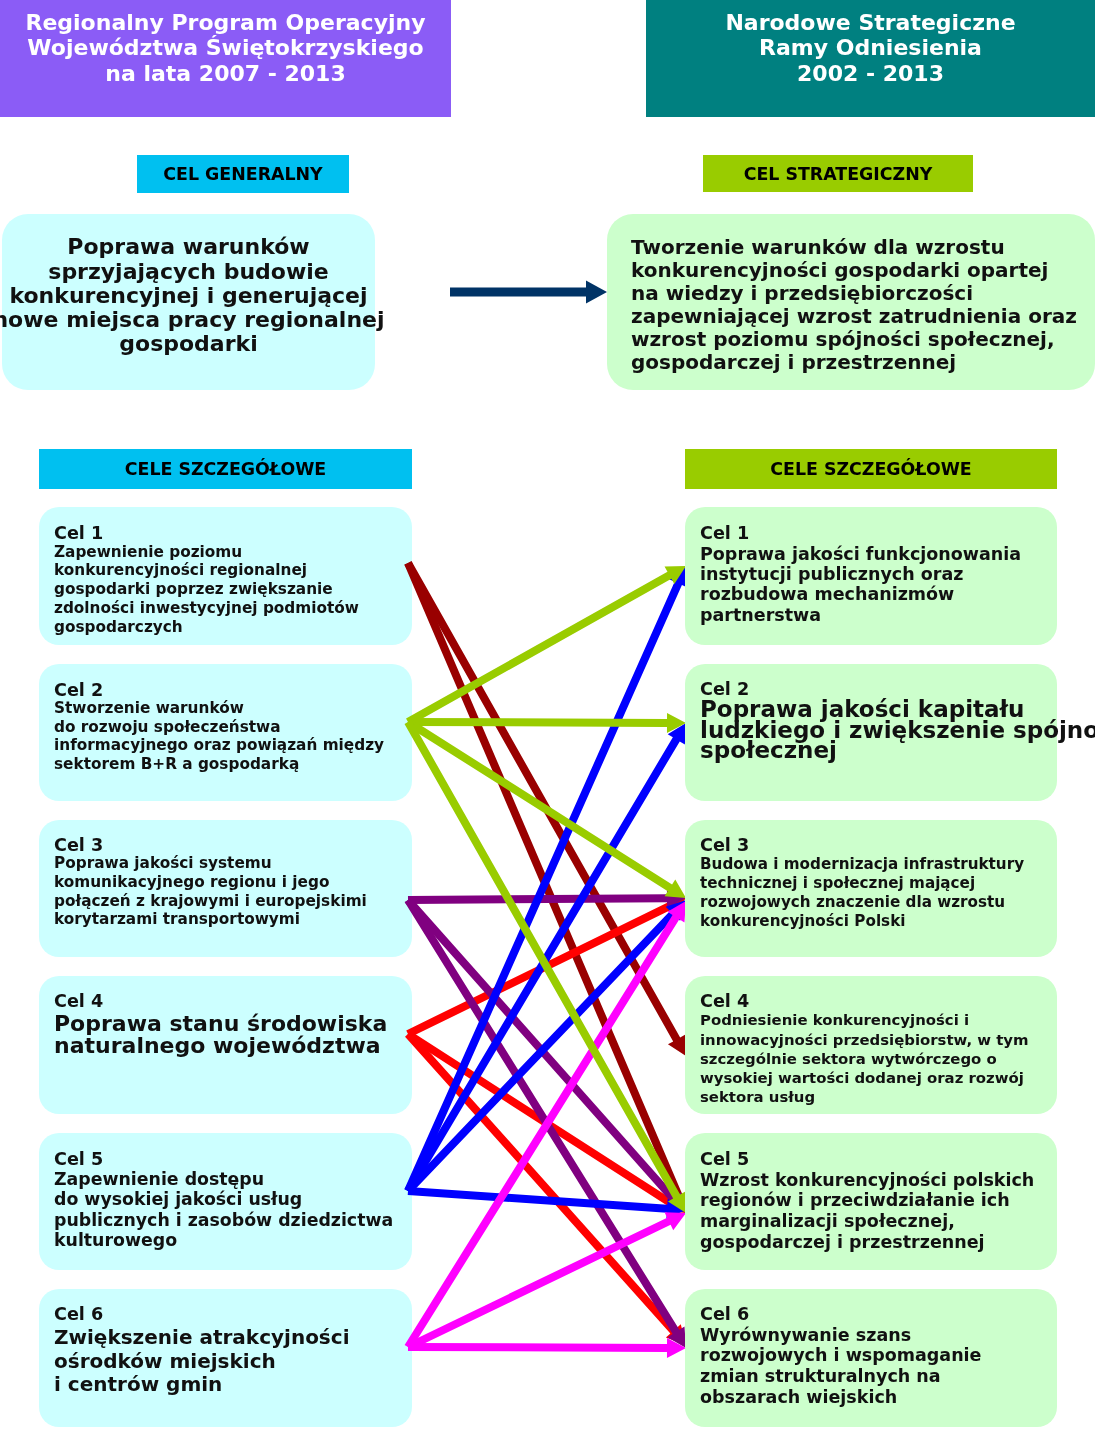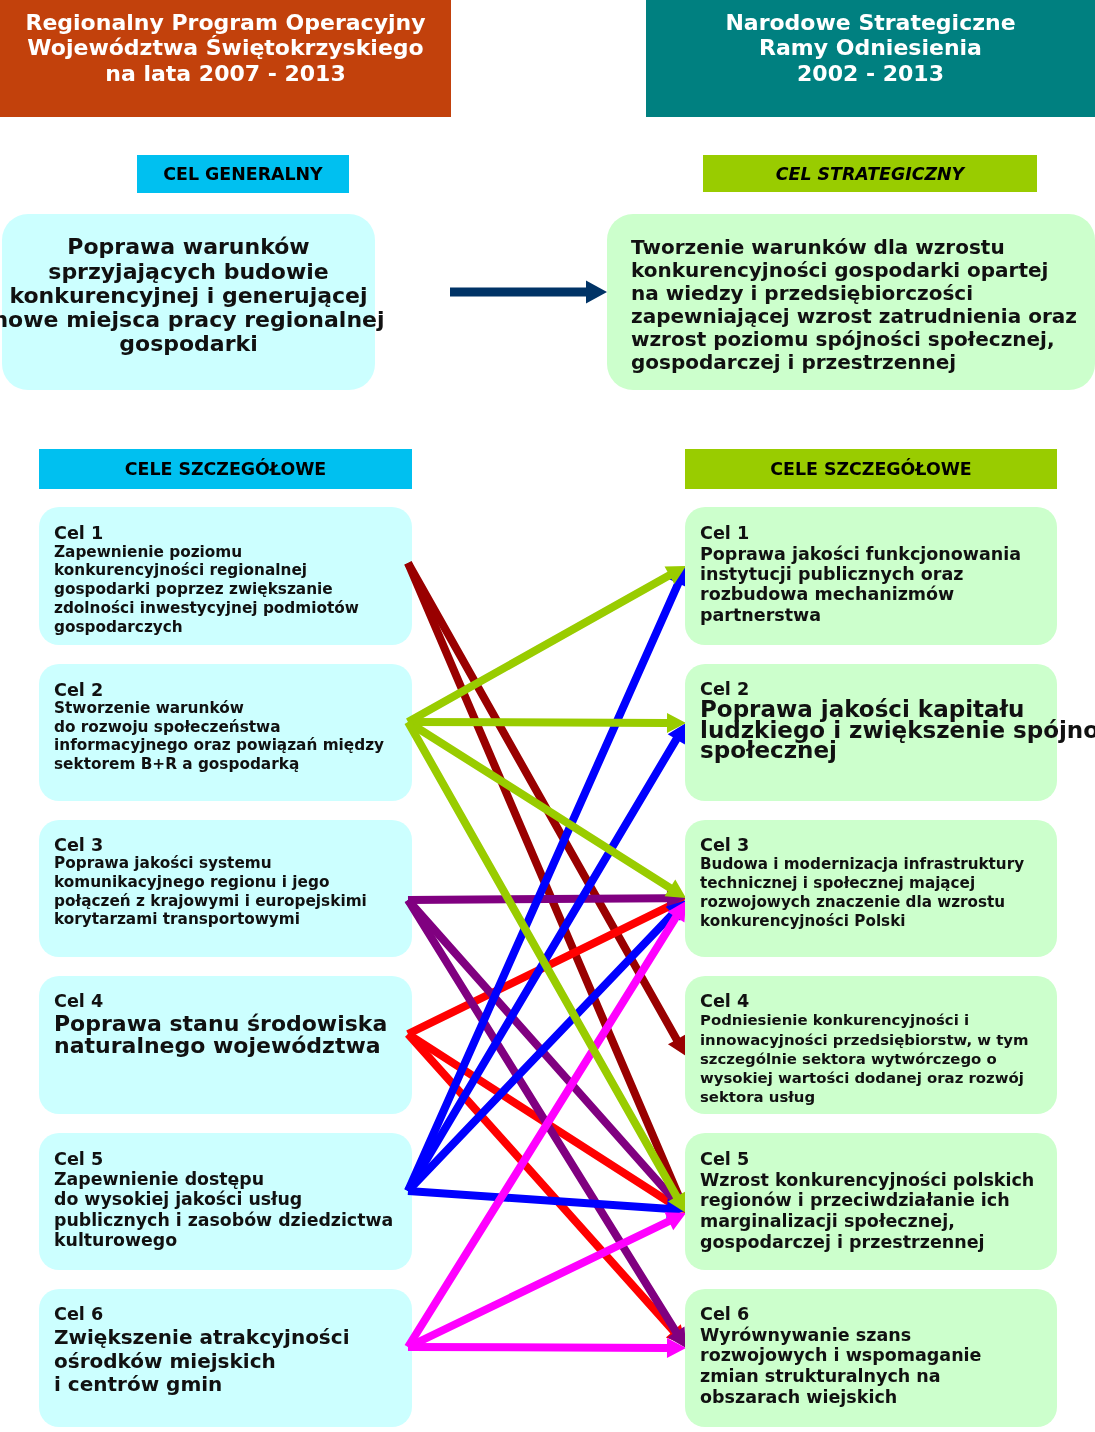--- a/index.html
+++ b/index.html
@@ -3,28 +3,28 @@
 <meta charset="utf-8">
 <style>
   html,body{margin:0;padding:0;}
   body{width:1095px;height:1432px;background:#ffffff;position:relative;overflow:hidden;
        font-family:"DejaVu Sans", sans-serif;}
   #arrow-layer{position:absolute;left:0;top:0;width:1095px;height:1432px;pointer-events:none;}
 
   
   .banner{position:absolute;color:#ffffff;font-weight:bold;text-align:center;
           line-height:1.18;white-space:pre;display:flex;align-items:center;justify-content:center;}
-  #banner-left{left:0;top:0;width:451px;height:117px;background:#c2410c;font-size:22px;line-height:25.5px;padding-bottom:21px;box-sizing:border-box;}
+  #banner-left{left:0;top:0;width:451px;height:117px;background:#8b5cf6;font-size:22px;line-height:25.5px;padding-bottom:21px;box-sizing:border-box;}
   #banner-right{left:646px;top:0;width:449px;height:117px;background:#008080;font-size:22px;line-height:25.5px;padding-bottom:21px;box-sizing:border-box;}
 
   
   .chip{position:absolute;color:#000;font-weight:bold;text-align:center;
         display:flex;align-items:center;justify-content:center;}
   #chip-cel-generalny{left:137px;top:155px;width:212px;height:38px;background:#00c0f0;font-size:17.4px;}
-  #chip-cel-strategiczny{left:703px;top:155px;width:334px;height:37px;background:#99cc00;font-size:17.4px;font-style:italic;}
+  #chip-cel-strategiczny{left:703px;top:155px;width:270px;height:37px;background:#99cc00;font-size:17.4px;}
   #chip-cele-left{left:39px;top:449px;width:373px;height:40px;background:#00c0f0;font-size:17.4px;}
   #chip-cele-right{left:685px;top:449px;width:372px;height:40px;background:#99cc00;font-size:17.4px;}
 
   
   .goalcard{position:absolute;border-radius:26px;color:#111;font-weight:bold;white-space:pre;}
   #goal-left{left:2px;top:214px;width:373px;height:176px;background:#ccffff;
              font-size:22px;line-height:24.3px;text-align:center;padding-bottom:12px;box-sizing:border-box;
              display:flex;align-items:center;justify-content:center;}
   #goal-right{left:607px;top:214px;width:488px;height:176px;background:#ccffcc;
               font-size:20px;line-height:23.1px;text-align:left;

